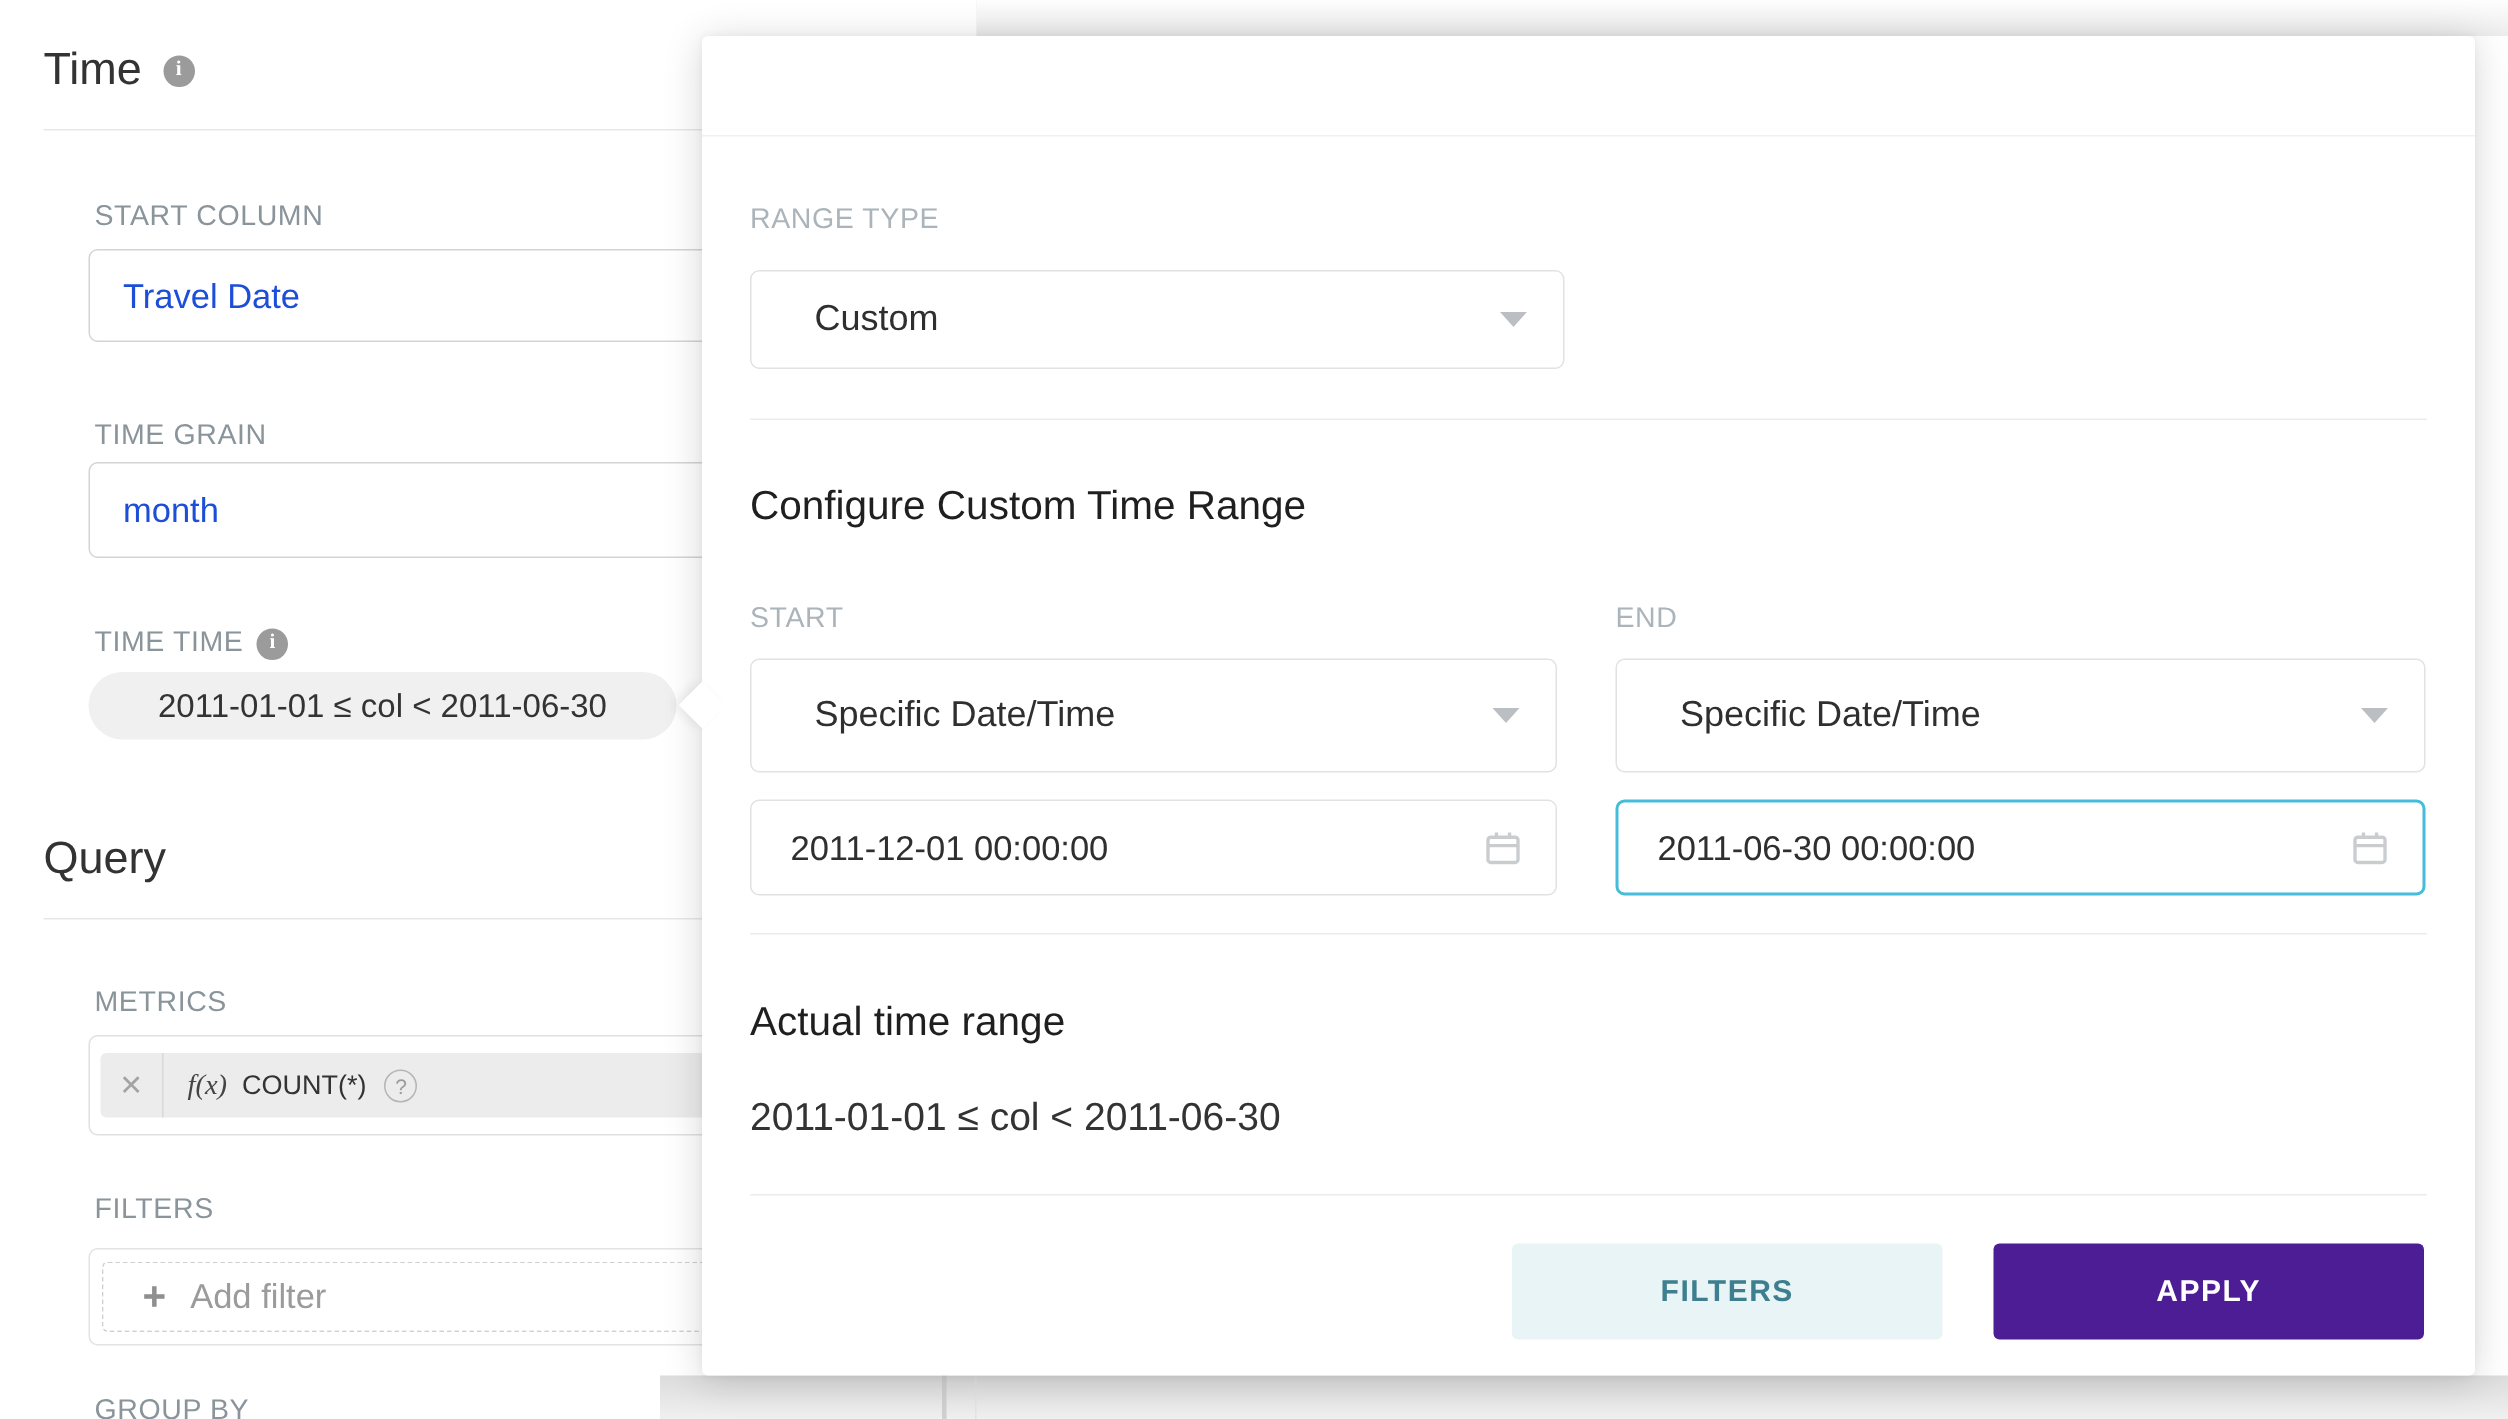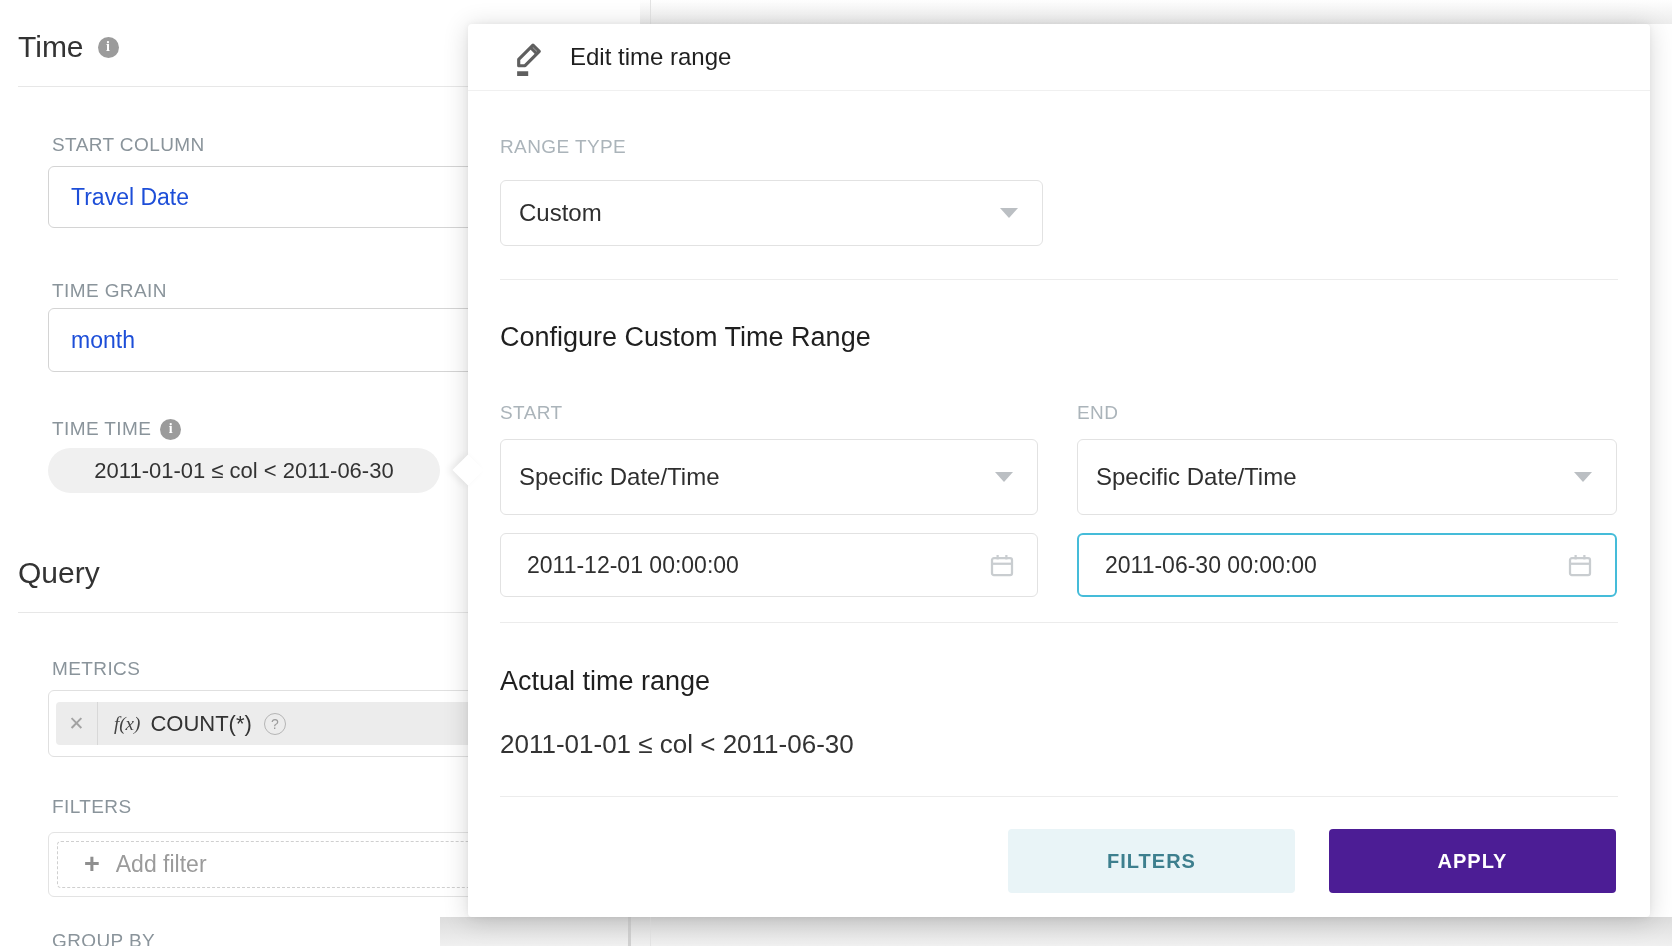--- a/index.html
+++ b/index.html
@@ -8,56 +8,56 @@
 
   
   .top-strip { position:absolute; left:440px; top:0; width:1232px; height:24px;
     background:linear-gradient(180deg,#fefefe 0%,#ececec 100%); }
   .bottom-strip { position:absolute; left:440px; top:917px; width:1232px; height:29px;
     background:linear-gradient(180deg,#dcdcdc 0%,#f0f0f0 100%); }
   .vline-a { position:absolute; left:628px; width:3px; background:#d0d0d0; }
   .vline-b { position:absolute; left:650px; width:1px; background:#e3e3e3; }
 
   
-  .panel { position:absolute; left:0; top:0; width:640px; height:692px; background:#fff; }
+  .panel { position:absolute; left:11px; top:0; width:640px; height:692px; background:#fff; }
   .section-title { position:absolute; font-size:30px; color:#333; display:flex; align-items:center; gap:14px; }
   .hr { position:absolute; height:1px; background:#e7e7e7; }
   .lbl { position:absolute; font-size:19px; letter-spacing:.4px; color:#8a949b; display:flex; align-items:center; gap:9px; }
   .info-icon { width:21px; height:21px; border-radius:50%; background:#9b9b9b; color:#fff;
     font-size:14px; font-weight:bold; display:inline-flex; align-items:center; justify-content:center; font-family:"Liberation Serif",serif; }
   .inbox { position:absolute; width:512px; border:1px solid #d4d4d4; border-radius:6px; background:#fff;
     display:flex; align-items:center; padding-left:22px; font-size:23px; color:#1d4ed8; }
   .pill { position:absolute; left:48px; top:448px; width:392px; height:45px; background:#f0f0f0;
     border-radius:23px; display:flex; align-items:center; justify-content:center; font-size:22px; color:#333; }
   .metric-box { position:absolute; left:48px; top:690px; width:512px; height:67px; border:1px solid #e0e0e0; border-radius:6px; background:#fff; display:flex; align-items:center; padding:0 7px; }
   .chip { display:flex; align-items:center; height:43px; background:#ececec; border-radius:4px; flex:1; }
   .chip-x { width:42px; height:100%; display:flex; align-items:center; justify-content:center;
     color:#a3a3a3; font-size:19px; border-right:1px solid #d8d8d8; cursor:pointer; }
   .chip-fx { font-family:"Liberation Serif", serif; font-style:italic; font-size:19px; color:#444; margin:0 10px 0 16px; }
-  .chip-name { font-size:22px; color:#333; }
+  .chip-name { font-size:18px; color:#333; }
   .q-icon { width:22px; height:22px; border:1.5px solid #b5b5b5; border-radius:50%; color:#9b9b9b;
     font-size:14px; display:inline-flex; align-items:center; justify-content:center; margin-left:12px; }
   .filter-outer { position:absolute; left:48px; top:832px; width:512px; height:65px; border:1px solid #e3e3e3; border-radius:6px; padding:8px; }
   .filter-dash { width:100%; height:100%; border:1.5px dashed #cfcfcf; border-radius:4px;
     display:flex; align-items:center; padding-left:26px; gap:16px; cursor:pointer; }
   .plus { font-size:27px; color:#8f8f8f; font-weight:bold; line-height:1; }
   .addfilter { font-size:23px; color:#9b9b9b; }
 
   
   .modal { position:absolute; left:468px; top:24px; width:1182px; height:893px; background:#fff;
     border-radius:4px; box-shadow:0 3px 26px rgba(0,0,0,.16), 0 0 6px rgba(0,0,0,.05); }
   .modal-arrow { position:absolute; left:-11px; top:435px; width:22px; height:22px; background:#fff;
     transform:rotate(45deg); box-shadow:-3px 3px 7px rgba(0,0,0,.07); }
   .m-header { position:absolute; left:0; top:0; width:100%; height:66px; display:flex; align-items:center; padding-left:42px; gap:22px; }
   .m-title { font-size:24px; color:#1f1f1f; }
   .m-hr { position:absolute; left:0; width:100%; height:1px; background:#f0f0f0; }
   .m-hr-inset { position:absolute; left:32px; width:1118px; height:1px; background:#ececec; }
   .m-lbl { position:absolute; font-size:19px; letter-spacing:.4px; color:#abb4ba; }
   .sel { border:1px solid #e2e2e2; border-radius:6px; background:#fff; display:flex; align-items:center;
-    justify-content:space-between; padding:0 24px 0 18px; font-size:24px; color:#2f2f2f; cursor:pointer; }
+    justify-content:space-between; padding:0 24px 0 42px; font-size:24px; color:#2f2f2f; cursor:pointer; }
   .caret { width:0; height:0; border-left:9px solid transparent; border-right:9px solid transparent; border-top:10px solid #bbbfc3; }
   .m-heading { position:absolute; left:32px; font-size:27px; color:#1f1f1f; }
   .col { position:absolute; top:378px; }
   .col .sel { margin-top:15px; height:76px; }
   .dtinput { margin-top:18px; height:64px; border:1px solid #e2e2e2; border-radius:6px; display:flex;
     align-items:center; justify-content:space-between; padding:0 20px 0 26px; font-size:23px; color:#2f2f2f; background:#fff; }
   .dtinput.focused { border:2px solid #45bcd9;justify-content:space-between; }
   .m-value { position:absolute; left:32px; font-size:26px; color:#333; }
   .btn { position:absolute; top:805px; width:287px; height:64px; border:none; border-radius:4px;
     font-family:"Liberation Sans", sans-serif; font-size:20px; font-weight:bold; letter-spacing:1px; cursor:pointer; }
@@ -134,28 +134,20 @@
     </div>
 
     <div class="lbl" style="left:52px; top:930px;">
       <span>GROUP BY</span>
     </div>
   </div>
 
   <div class="modal">
     <div class="modal-arrow"></div>
 
-    <div class="m-header">
-      <svg width="38" height="42" viewBox="0 0 24 26" fill="none" stroke="#5f5f5f" stroke-width="2">
-        <path d="M5.5 14.5 L14.5 5.5 L18.5 9.5 L9.5 18.5 L5.5 18.5 Z" stroke-linejoin="round"></path>
-        <line x1="13" y1="7" x2="17" y2="11"></line>
-        <line x1="4.5" y1="23.5" x2="11.5" y2="23.5" stroke-width="3"></line>
-      </svg>
-      <span class="m-title">Edit time range</span>
-    </div>
     <div class="m-hr" style="top:66px;"></div>
 
     <div class="m-lbl" style="left:32px; top:112px;">RANGE TYPE</div>
     <div class="sel" style="position:absolute; left:32px; top:156px; width:543px; height:66px;">
       <span>Custom</span>
       <span class="caret"></span>
     </div>
 
     <div class="m-hr-inset" style="top:255px;"></div>
 

